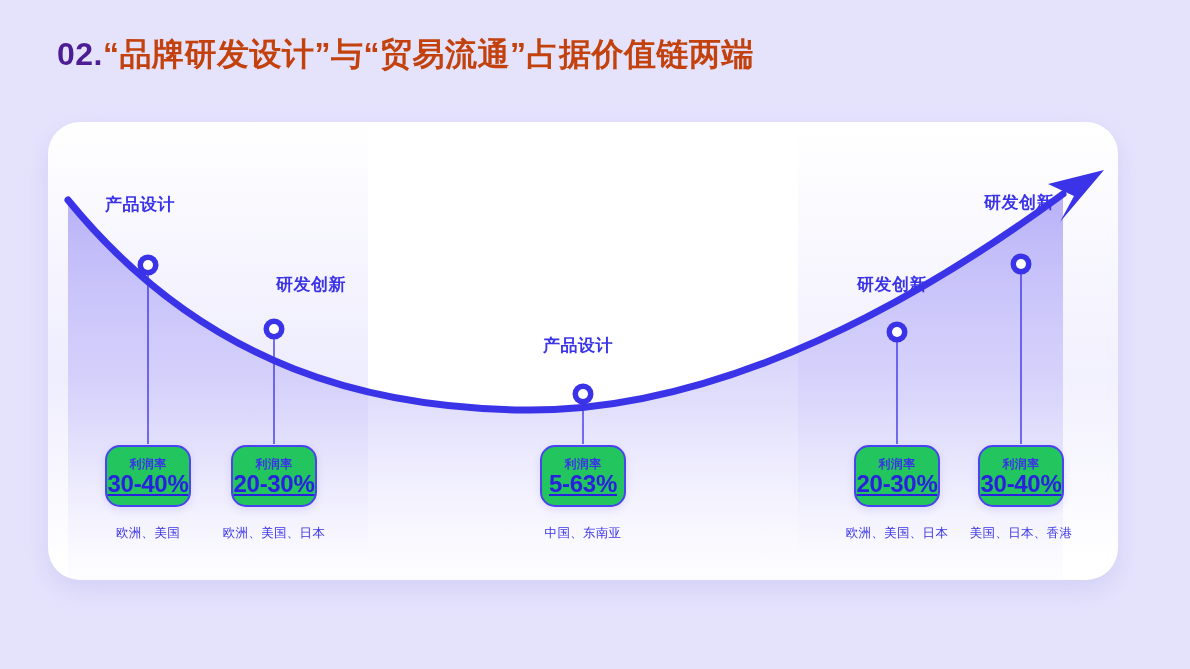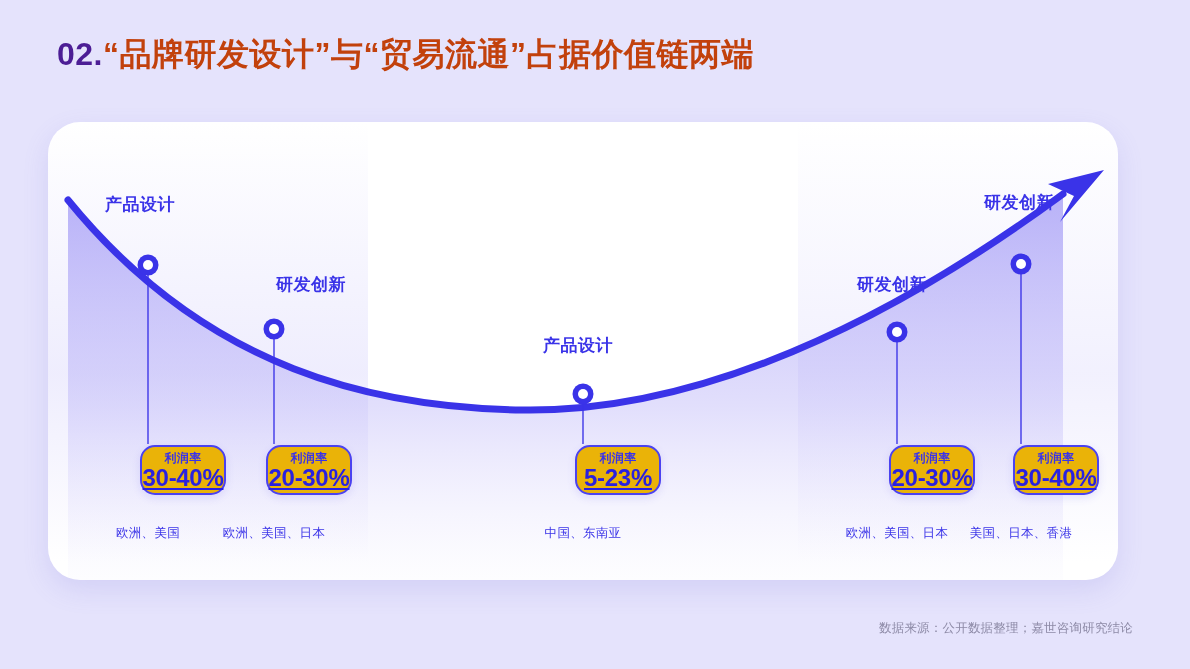--- a/index.html
+++ b/index.html
@@ -54,30 +54,29 @@
     color: #3A33E8;
     font-size: 17px;
     font-weight: bold;
     white-space: nowrap;
     letter-spacing: 0.5px;
   }
 
   
   .pbox {
     position: absolute;
-    width: 86px; height: 50px;
-    background: #eab308;
+    width: 86px; height: 62px;
+    background: #22c55e;
     border: 2px solid #4B42F0;
     border-radius: 15px;
     display: flex;
     flex-direction: column;
     align-items: center;
     justify-content: center;
     box-shadow: 0 3px 9px rgba(90,80,230,0.14);
-    margin-left: 35px;
   }
   .pbox .plabel {
     color: #3A33E8;
     font-size: 12px;
     font-weight: bold;
     line-height: 15px;
     letter-spacing: 0.4px;
   }
   .pbox .pvalue {
     color: #2A21E0;
@@ -171,33 +170,32 @@
     <div class="pbox" style="left:57px; top:323px;">
       <div class="plabel">利润率</div>
       <div class="pvalue">30-40%</div>
     </div>
     <div class="pbox" style="left:183px; top:323px;">
       <div class="plabel">利润率</div>
       <div class="pvalue">20-30%</div>
     </div>
     <div class="pbox" style="left:492px; top:323px;">
       <div class="plabel">利润率</div>
-      <div class="pvalue">5-23%</div>
+      <div class="pvalue">5-63%</div>
     </div>
     <div class="pbox" style="left:806px; top:323px;">
       <div class="plabel">利润率</div>
       <div class="pvalue">20-30%</div>
     </div>
     <div class="pbox" style="left:930px; top:323px;">
       <div class="plabel">利润率</div>
       <div class="pvalue">30-40%</div>
     </div>
 
     <div class="region" style="left:100px; top:403px;">欧洲、美国</div>
     <div class="region" style="left:226px; top:403px;">欧洲、美国、日本</div>
     <div class="region" style="left:535px; top:403px;">中国、东南亚</div>
     <div class="region" style="left:849px; top:403px;">欧洲、美国、日本</div>
     <div class="region" style="left:973px; top:403px;">美国、日本、香港</div>
   </div>
 
-  <div class="footer">数据来源：公开数据整理；嘉世咨询研究结论</div>
 
 </div>
 
 </body></html>

